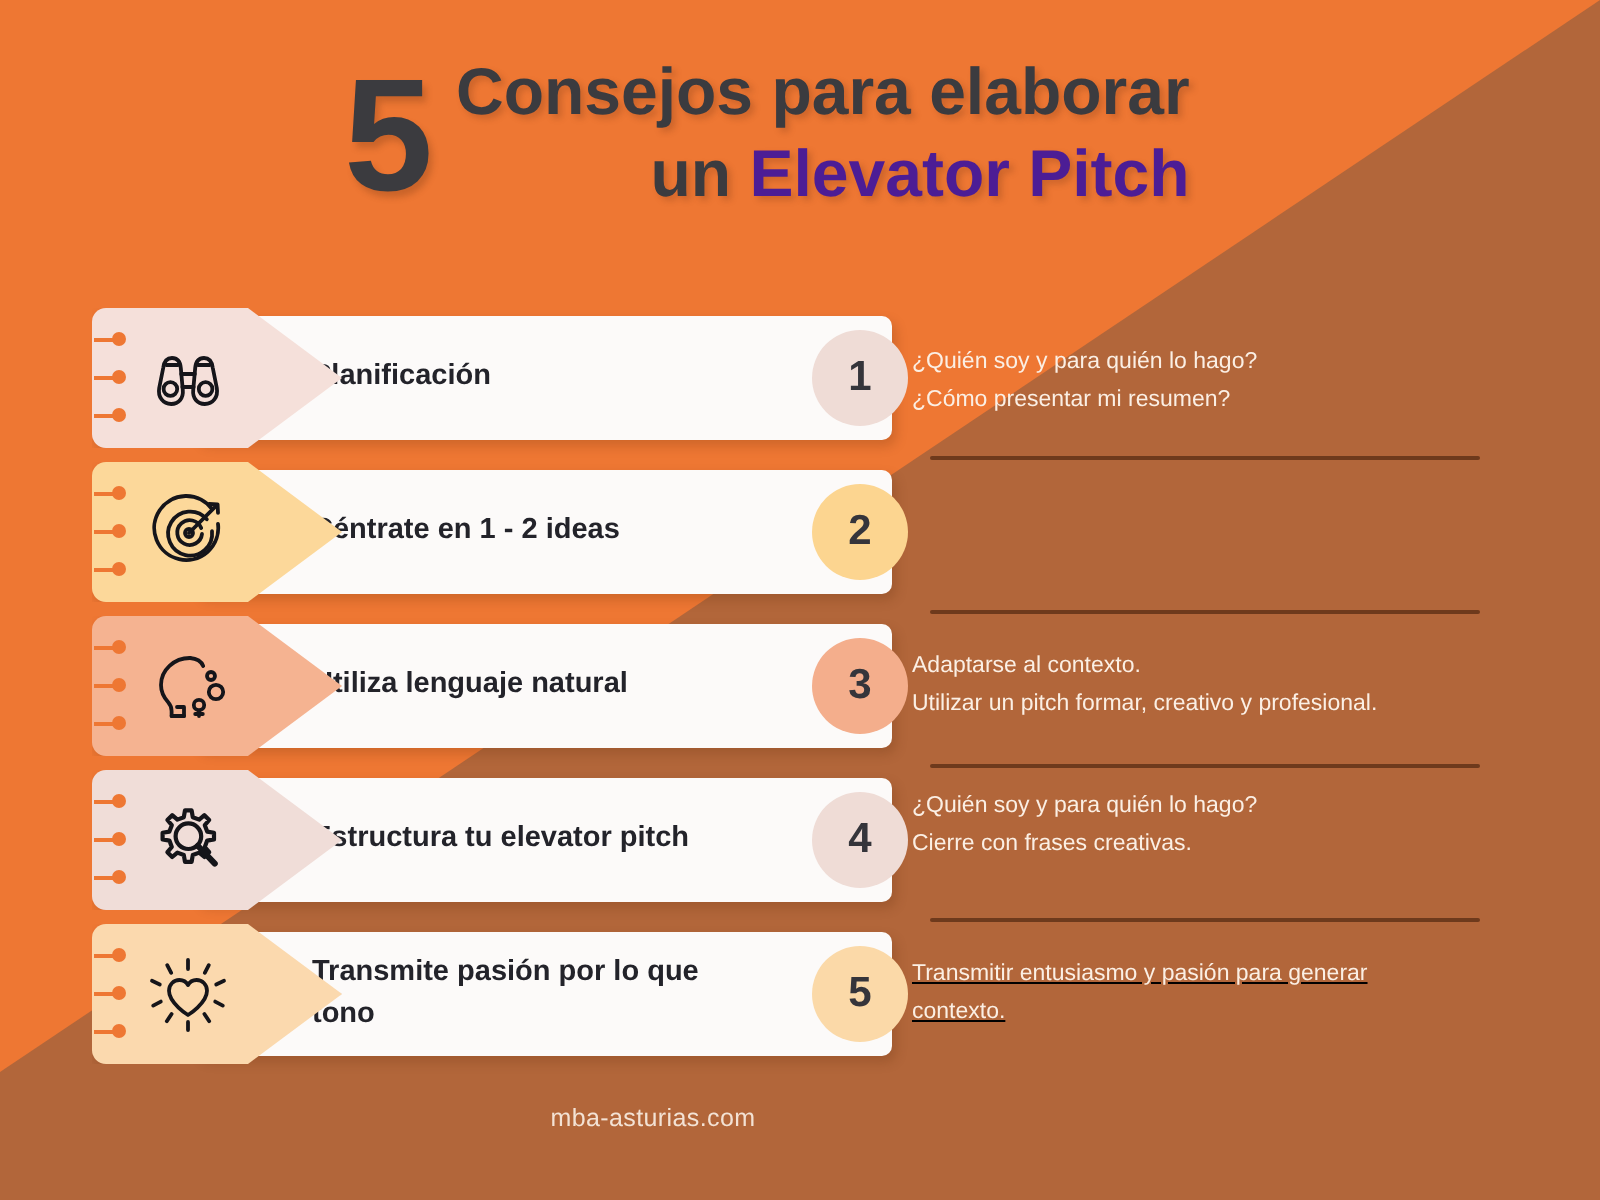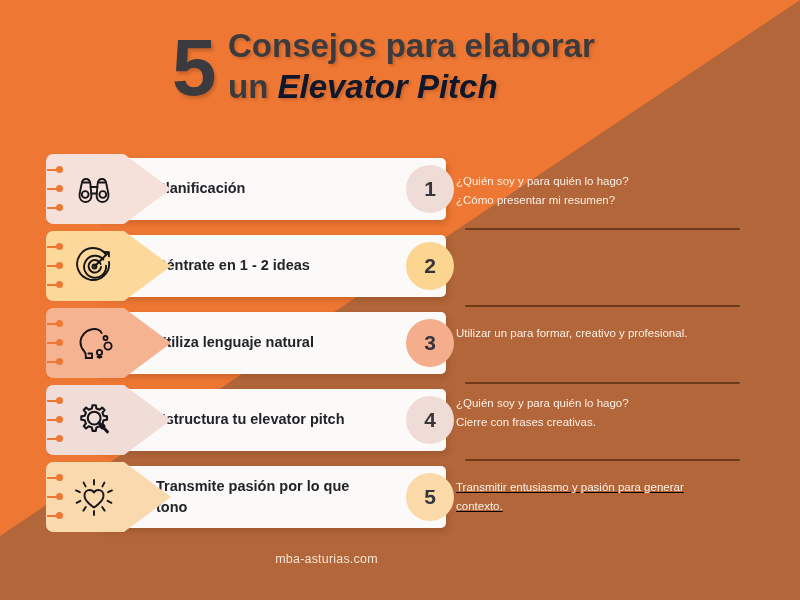--- a/index.html
+++ b/index.html
@@ -27,22 +27,23 @@
     color:#3B3B3F;
     text-shadow:2px 3px 3px rgba(120,55,20,.30);
   }
   .title-lines{
     position:absolute;left:68px;top:4px;
   }
   .tline{
     font-size:33px;font-weight:bold;line-height:1.23;
     color:#3B3B3F;white-space:nowrap;
     text-shadow:2px 2px 3px rgba(120,55,20,.28);
-  }
-  .tline .hl{color:#0f172a;font-style:italic;}
+    text-align:right;
+  }
+  .tline .hl{color:#4c1d95;}
 
   
   .row{position:absolute;left:46px;height:62px;}
   .card{
     position:absolute;left:52px;top:0;width:348px;height:62px;
     background:#FCFAF9;border-radius:5px;
     box-shadow:2px 3px 6px rgba(90,40,10,.22);
   }
   .card-title{
     position:absolute;left:110px;top:0;width:215px;height:62px;
@@ -227,21 +228,22 @@
         <div class="badge" style="background: rgb(251, 217, 168); left: 360px;">5</div>
       </div>
     </div>
 
   <div class="footer">mba-asturias.com</div>
 <div class="notes" style="top: 172px;">
       <div class="note-line">¿Quién soy y para quién lo hago?</div>
       <div class="note-line">¿Cómo presentar mi resumen?</div>
     </div>
     <div class="notes" style="top: 324px;">
-      <div class="note-line">Utilizar un para formar, creativo y profesional.</div>
+      <div class="note-line">Adaptarse al contexto.</div>
+      <div class="note-line">Utilizar un pitch formar, creativo y profesional.</div>
     </div>
     <div class="notes" style="top: 394px;">
       <div class="note-line">¿Quién soy y para quién lo hago?</div>
       <div class="note-line">Cierre con frases creativas.</div>
     </div>
     <div class="notes" style="top: 478px; text-decoration: underline;">
       <div class="note-line">Transmitir entusiasmo y pasión para generar</div>
       <div class="note-line">contexto.</div>
     </div>
     <div class="sep" style="top: 228px;"></div>

